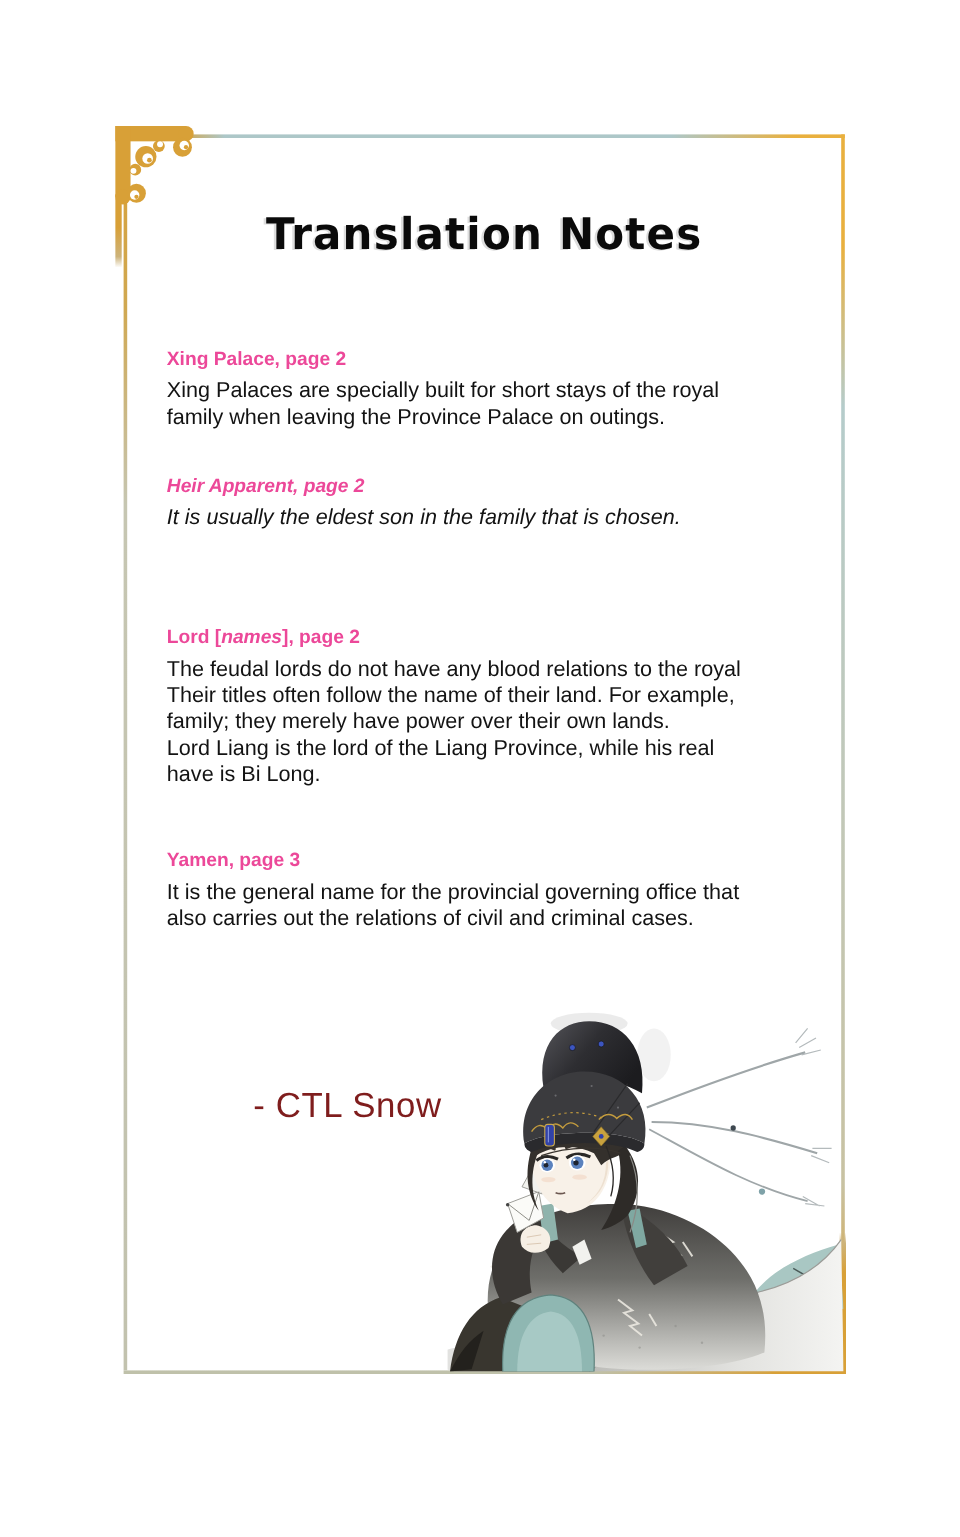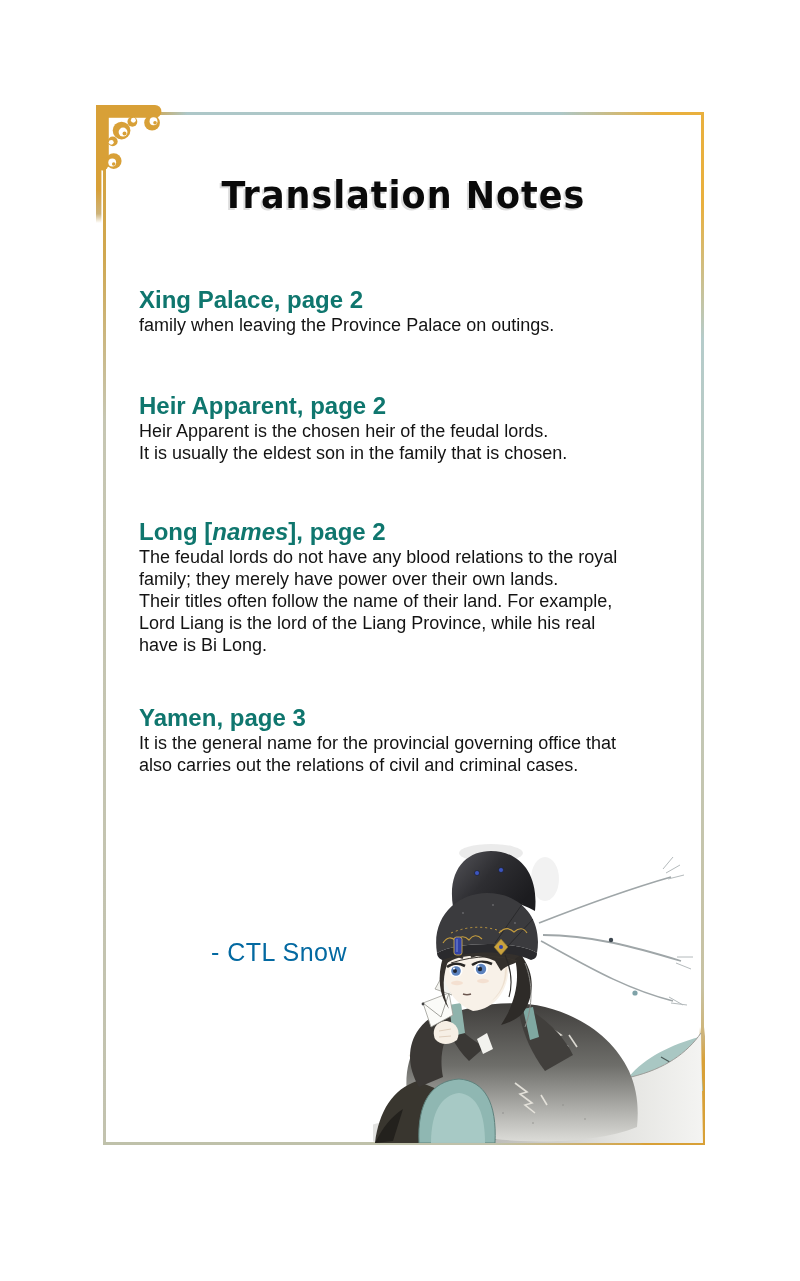--- a/index.html
+++ b/index.html
@@ -22,29 +22,29 @@
   .corner-br{left:587px;top:1027px;transform:rotate(180deg);}
 
   
   .title{position:absolute;left:103px;top:176px;width:601px;text-align:center;
     font-family:"DejaVu Sans",sans-serif;font-weight:900;font-size:35px;
     letter-spacing:1px;color:#0a0a0a;transform:scaleY(1.04);
     text-shadow:-2px 1px 0 rgba(120,120,120,0.25);}
 
   
   .note{position:absolute;left:139px;width:552px;}
-  .note-0{top:288px;} .note-1{top:394px;} .note-2{top:520px;} .note-3{top:706px;}
-  .note-heading{font-size:24px;font-weight:bold;line-height:24px;color:#0f766e;
+  .note-0{top:288px;} .note-1{top:394px;font-style:italic;} .note-2{top:520px;} .note-3{top:706px;}
+  .note-heading{font-size:16px;font-weight:bold;line-height:24px;color:#ec4899;
     margin-bottom:2px;white-space:nowrap;}
   .note-heading .hem{font-style:italic;font-weight:bold;}
   .note-line{font-size:18px;line-height:22px;white-space:nowrap;color:#131313;}
 
   
-  .signature{position:absolute;left:211px;top:906px;font-size:25px;
-    letter-spacing:0.5px;color:#0369a1;white-space:nowrap;margin-top:32px;}
+  .signature{position:absolute;left:211px;top:906px;font-size:29px;
+    letter-spacing:0.5px;color:#7f1d1d;white-space:nowrap;}
 
   
   .illo{position:absolute;left:373px;top:843px;width:330px;height:300px;}
 </style>
 </head>
 <body>
 
 <div class="b b-top"></div>
 <div class="b b-bottom"></div>
 <div class="b b-left"></div>
@@ -117,34 +117,34 @@
       <circle cx="18" cy="60" r="1.8"></circle>
       <circle cx="29" cy="29" r="2"></circle>
   </g>
   <rect x="0" y="58" width="5.5" height="62" fill="url(#tailB)"></rect>
 </svg>
 
 <div class="title">Translation Notes</div>
 
 <div class="note note-0">
   <div class="note-heading"><span>Xing Palace, page 2</span><em class="hem"></em><span></span></div>
+  <div class="note-line">Xing Palaces are specially built for short stays of the royal</div>
   <div class="note-line">family when leaving the Province Palace on outings.</div>
 </div>
 
 <div class="note note-1">
   <div class="note-heading"><span>Heir Apparent, page 2</span><em class="hem"></em><span></span></div>
-  <div class="note-line">Heir Apparent is the chosen heir of the feudal lords.</div>
   <div class="note-line">It is usually the eldest son in the family that is chosen.</div>
 </div>
 
 <div class="note note-2">
-  <div class="note-heading"><span>Long [</span><em class="hem">names</em><span>], page 2</span></div>
+  <div class="note-heading"><span>Lord [</span><em class="hem">names</em><span>], page 2</span></div>
   <div class="note-line">The feudal lords do not have any blood relations to the royal</div>
+  <div class="note-line">Their titles often follow the name of their land. For example,</div>
   <div class="note-line">family; they merely have power over their own lands.</div>
-  <div class="note-line">Their titles often follow the name of their land. For example,</div>
   <div class="note-line">Lord Liang is the lord of the Liang Province, while his real</div>
   <div class="note-line">have is Bi Long.</div>
 </div>
 
 <div class="note note-3">
   <div class="note-heading"><span>Yamen, page 3</span><em class="hem"></em><span></span></div>
   <div class="note-line">It is the general name for the provincial governing office that</div>
   <div class="note-line">also carries out the relations of civil and criminal cases.</div>
 </div>
 

